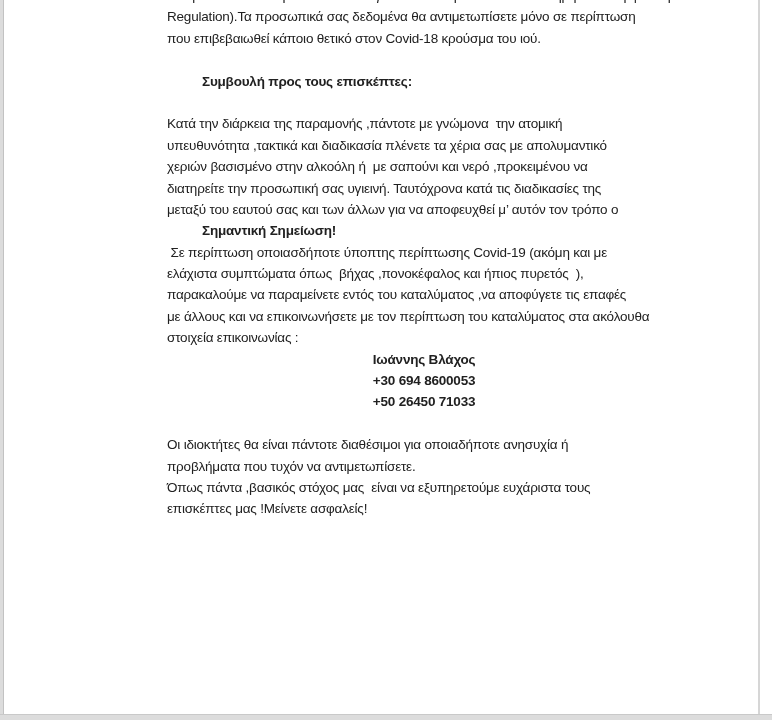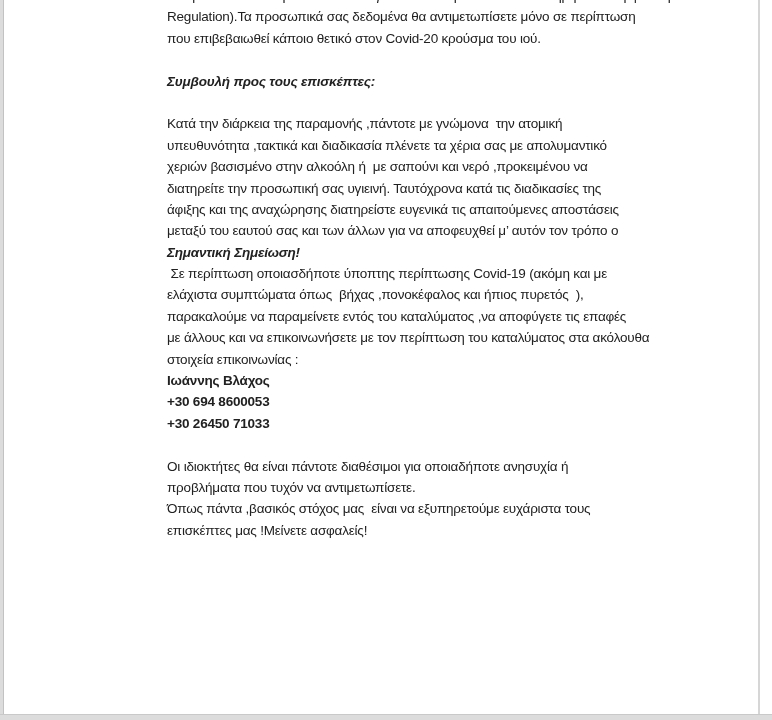--- a/index.html
+++ b/index.html
@@ -27,24 +27,25 @@
     font-size: 13.5px;
     letter-spacing: -0.2px;
   }
   .line {
     height: 21.4px;
     line-height: 21.4px;
     white-space: pre;
   }
   .line.heading {
     font-weight: bold;
-    font-style: italic;
+    margin-left: 35px;
   }
   .line.bold {
     font-weight: bold;
+    text-align: center;
   }
   .line.blank {
     height: 21.4px;
   }
   .edge-left {
     position: absolute;
     left: 0;
     top: 0;
     width: 3px;
     height: 100%;
@@ -70,39 +71,38 @@
   }
 </style>
 </head>
 <body>
 
 <div class="page">
 
   <div class="text-block">
     <div class="line">τα προσωπικά δεδομένα που συλλέγονται κατά την διαδικασία θα τηρηθούν σύμφωνα με</div>
     <div class="line">Regulation).Τα προσωπικά σας δεδομένα θα αντιμετωπίσετε μόνο σε περίπτωση</div>
-    <div class="line">που επιβεβαιωθεί κάποιο θετικό στον Covid-20 κρούσμα του ιού.</div>
+    <div class="line">που επιβεβαιωθεί κάποιο θετικό στον Covid-18 κρούσμα του ιού.</div>
     <div class="line blank"></div>
     <div class="line heading">Συμβουλή προς τους επισκέπτες:</div>
     <div class="line blank"></div>
     <div class="line">Κατά την διάρκεια της παραμονής ,πάντοτε με γνώμονα  την ατομική</div>
     <div class="line">υπευθυνότητα ,τακτικά και διαδικασία πλένετε τα χέρια σας με απολυμαντικό</div>
     <div class="line">χεριών βασισμένο στην αλκοόλη ή  με σαπούνι και νερό ,προκειμένου να</div>
     <div class="line">διατηρείτε την προσωπική σας υγιεινή. Ταυτόχρονα κατά τις διαδικασίες της</div>
-    <div class="line">άφιξης και της αναχώρησης διατηρείστε ευγενικά τις απαιτούμενες αποστάσεις</div>
     <div class="line">μεταξύ του εαυτού σας και των άλλων για να αποφευχθεί μ’ αυτόν τον τρόπο ο</div>
     <div class="line heading">Σημαντική Σημείωση!</div>
     <div class="line"> Σε περίπτωση οποιασδήποτε ύποπτης περίπτωσης Covid-19 (ακόμη και με</div>
     <div class="line">ελάχιστα συμπτώματα όπως  βήχας ,πονοκέφαλος και ήπιος πυρετός  ),</div>
     <div class="line">παρακαλούμε να παραμείνετε εντός του καταλύματος ,να αποφύγετε τις επαφές</div>
     <div class="line">με άλλους και να επικοινωνήσετε με τον περίπτωση του καταλύματος στα ακόλουθα</div>
     <div class="line">στοιχεία επικοινωνίας :</div>
     <div class="line bold">Ιωάννης Βλάχος</div>
     <div class="line bold">+30 694 8600053</div>
-    <div class="line bold">+30 26450 71033</div>
+    <div class="line bold">+50 26450 71033</div>
     <div class="line blank"></div>
     <div class="line">Οι ιδιοκτήτες θα είναι πάντοτε διαθέσιμοι για οποιαδήποτε ανησυχία ή</div>
     <div class="line">προβλήματα που τυχόν να αντιμετωπίσετε.</div>
     <div class="line">Όπως πάντα ,βασικός στόχος μας  είναι να εξυπηρετούμε ευχάριστα τους</div>
     <div class="line">επισκέπτες μας !Μείνετε ασφαλείς!</div>
   </div>
 
   <div class="edge-left"></div>
   <div class="edge-right"></div>
   <div class="edge-bottom"></div>

